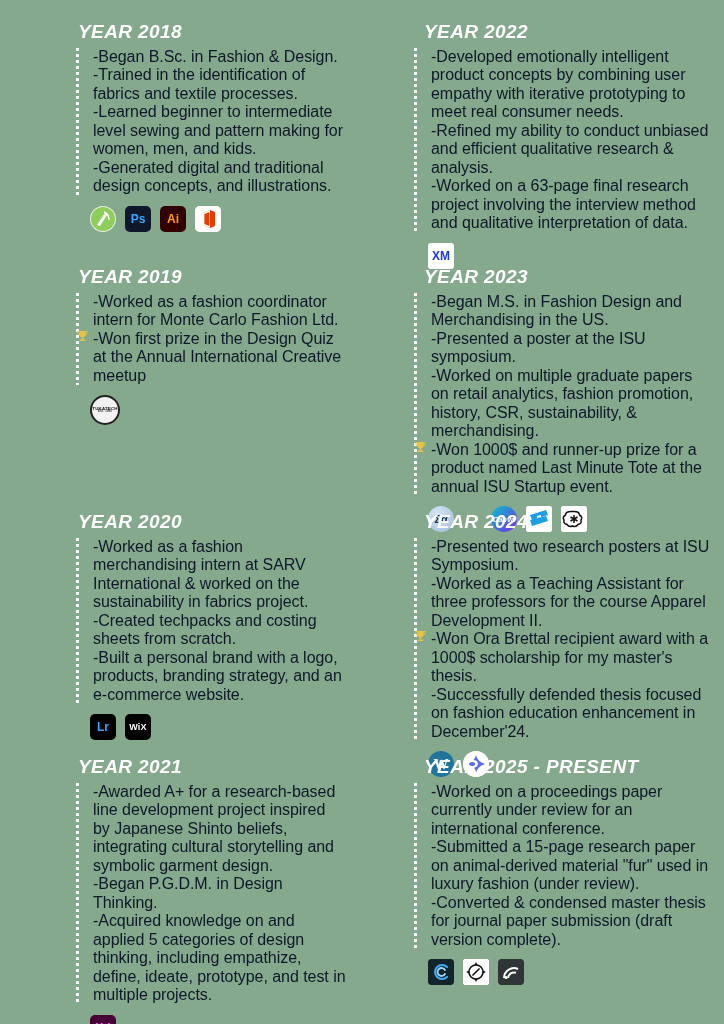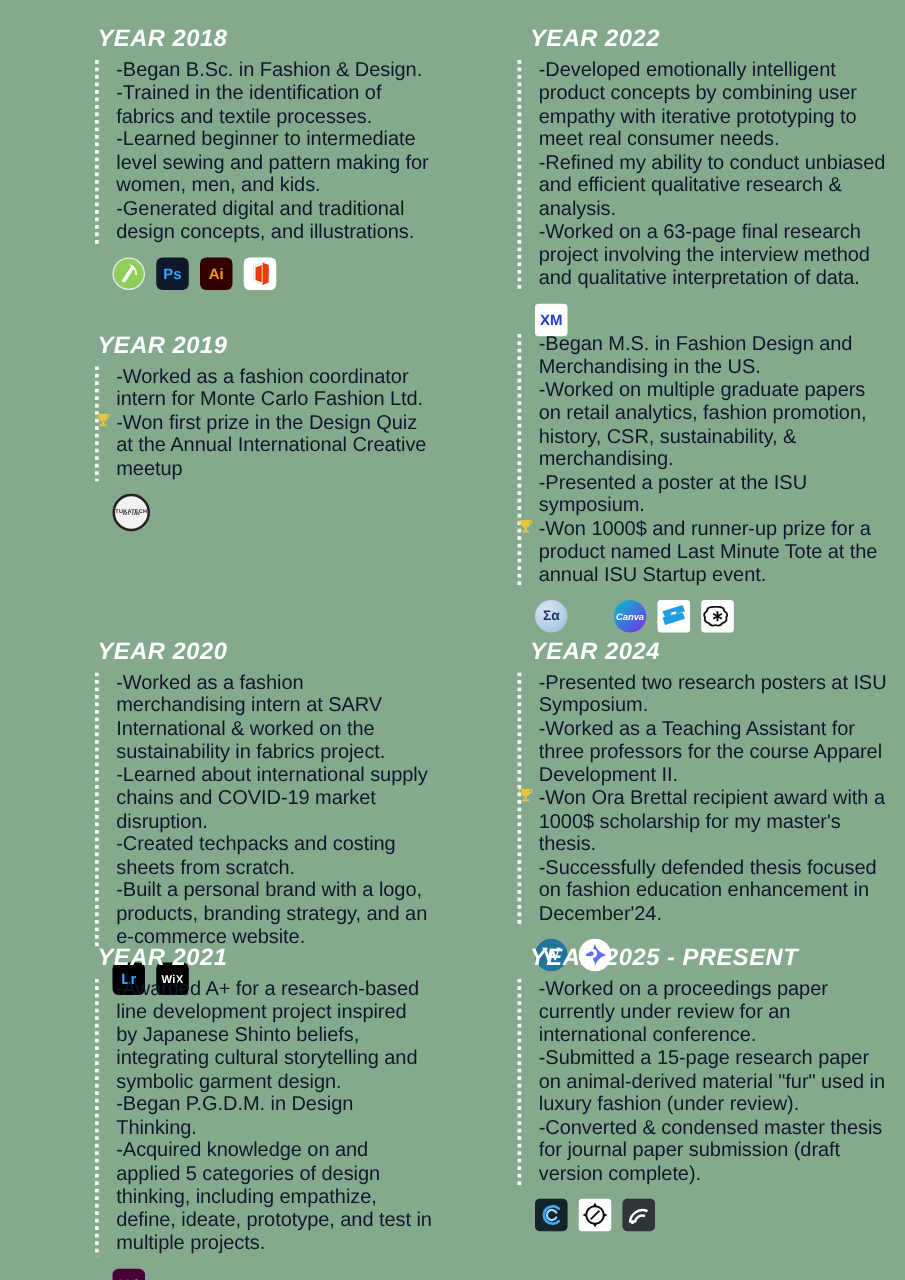--- a/index.html
+++ b/index.html
@@ -203,21 +203,20 @@
           </div>
         </div>
       </div>
       <div class="entry">
         <div class="year-title">YEAR 2020</div>
         <div class="entry-body">
           <div class="dotted-rail"></div>
           <div class="entry-content">
             <ul class="bullets">
               <li><span>-Worked as a fashion merchandising intern at SARV International &amp; worked on the sustainability in fabrics project.</span></li>
-              <li><span>-Learned about international supply chains and COVID-19 market disruption.</span></li>
               <li><span>-Created techpacks and costing sheets from scratch.</span></li>
               <li><span>-Built a personal brand with a logo, products, branding strategy, and an e-commerce website.</span></li>
             </ul>
           </div>
         </div>
         <div class="icon-row">
           <div class="icon ic-lr">Lr</div>
           <div class="icon ic-wix">WiX</div>
         </div>
       </div>
@@ -249,27 +248,28 @@
               <li><span>-Refined my ability to conduct unbiased and efficient qualitative research &amp; analysis.</span></li>
               <li><span>-Worked on a 63-page final research project involving the interview method and qualitative interpretation of data.</span></li>
             </ul>
           </div>
         </div>
         <div class="icon-row">
           <div class="icon ic-xm">XM</div>
         </div>
       </div>
       <div class="entry">
+        <div class="year-title">YEAR 2023</div>
         <div class="entry-body">
           <div class="dotted-rail"></div>
           <div class="entry-content">
             <ul class="bullets">
               <li><span>-Began M.S. in Fashion Design and Merchandising in the US.</span></li>
+              <li><span>-Presented a poster at the ISU symposium.</span></li>
               <li><span>-Worked on multiple graduate papers on retail analytics, fashion promotion, history, CSR, sustainability, &amp; merchandising.</span></li>
-              <li><span>-Presented a poster at the ISU symposium.</span></li>
               <li><span class="trophy">
                   <svg width="11" height="12" viewBox="0 0 11 12">
                     <path d="M2.2 1 h6.6 v3.1 a3.3 3.3 0 0 1 -6.6 0 z" fill="#e8c445"></path>
                     <path d="M2.2 1.6 h-1.5 v1.2 a2 2 0 0 0 1.8 1.9" stroke="#e8c445" stroke-width="0.9" fill="none"></path>
                     <path d="M8.8 1.6 h1.5 v1.2 a2 2 0 0 1 -1.8 1.9" stroke="#e8c445" stroke-width="0.9" fill="none"></path>
                     <rect x="4.6" y="7.1" width="1.8" height="2.3" fill="#e8c445"></rect>
                     <rect x="2.7" y="9.4" width="5.6" height="1.6" rx="0.4" fill="#e8c445"></rect>
                   </svg>
                 </span><span>-Won 1000$ and runner-up prize for a product named Last Minute Tote at the annual ISU Startup event.</span></li>
             </ul>

